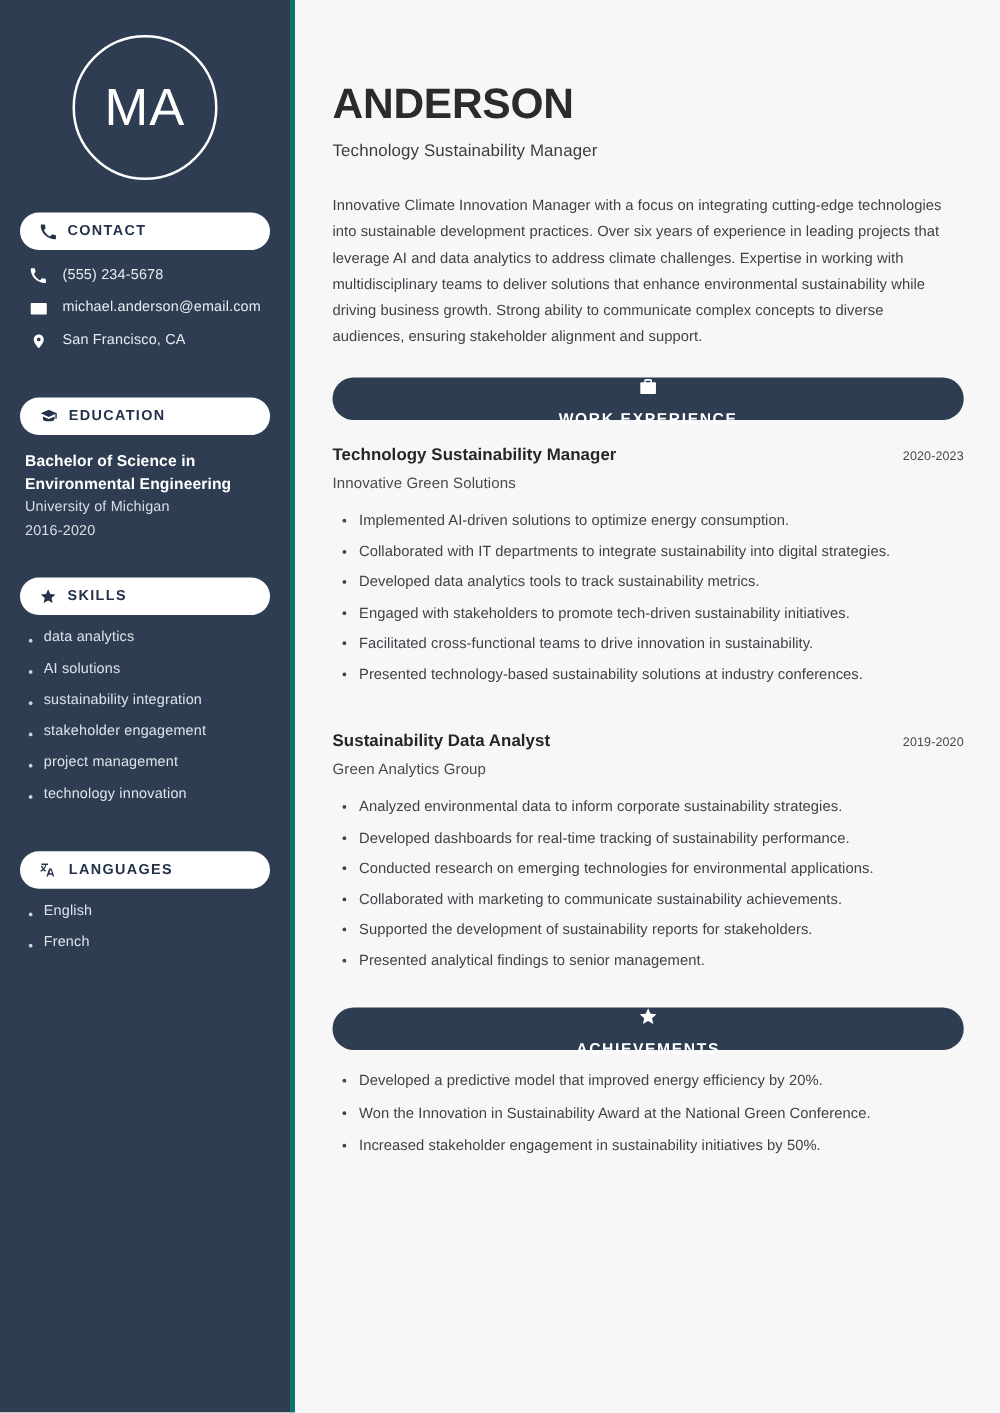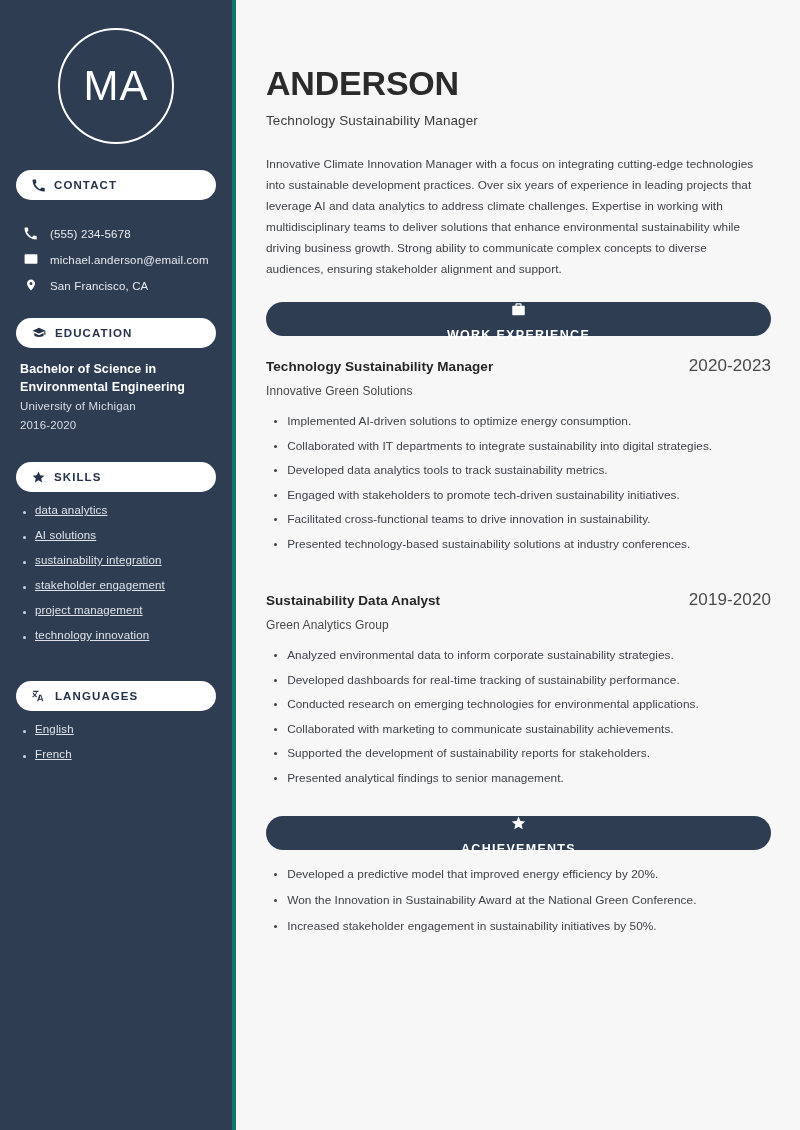--- a/index.html
+++ b/index.html
@@ -72,21 +72,21 @@
     letter-spacing: 1.1px;
     text-transform: uppercase;
     color: #24324a;
   }
   .pill .icon { display: flex; align-items: center; }
   .pill .icon svg { display: block; }
 
   .contact-list { margin-top: 14px; }
   .contact-row {
     display: flex;
-    align-items: flex-end;
+    align-items: flex-start;
     gap: 12px;
     height: 26px;
     padding-left: 7px;
   }
   .contact-row .c-icon {
     width: 15px;
     display: flex;
     align-items: center;
     justify-content: center;
     flex: none;
@@ -127,21 +127,20 @@
     border-radius: 50%;
     background: #cfd4dc;
     margin-top: 6px;
     flex: none;
     margin-left: 3px;
   }
   .bullet-item .btext {
     font-size: 11.5px;
     color: #dfe3e9;
     letter-spacing: .15px;
-    text-decoration: underline;
   }
 
   
   .main {
     flex: 1;
     padding: 26px 29px 0 30px;
     background: #f7f7f8;
   }
 
   .name {
@@ -196,21 +195,21 @@
     justify-content: space-between;
     align-items: baseline;
   }
   .job-role {
     font-size: 13.5px;
     font-weight: bold;
     color: #262626;
     letter-spacing: .05px;
   }
   .job-dates {
-    font-size: 17px;
+    font-size: 10px;
     color: #4a4a4a;
     letter-spacing: .1px;
     text-align: center;
   }
   .job-company {
     margin-top: 8px;
     font-size: 12px;
     color: #4a4a4a;
     letter-spacing: .1px;
   }

